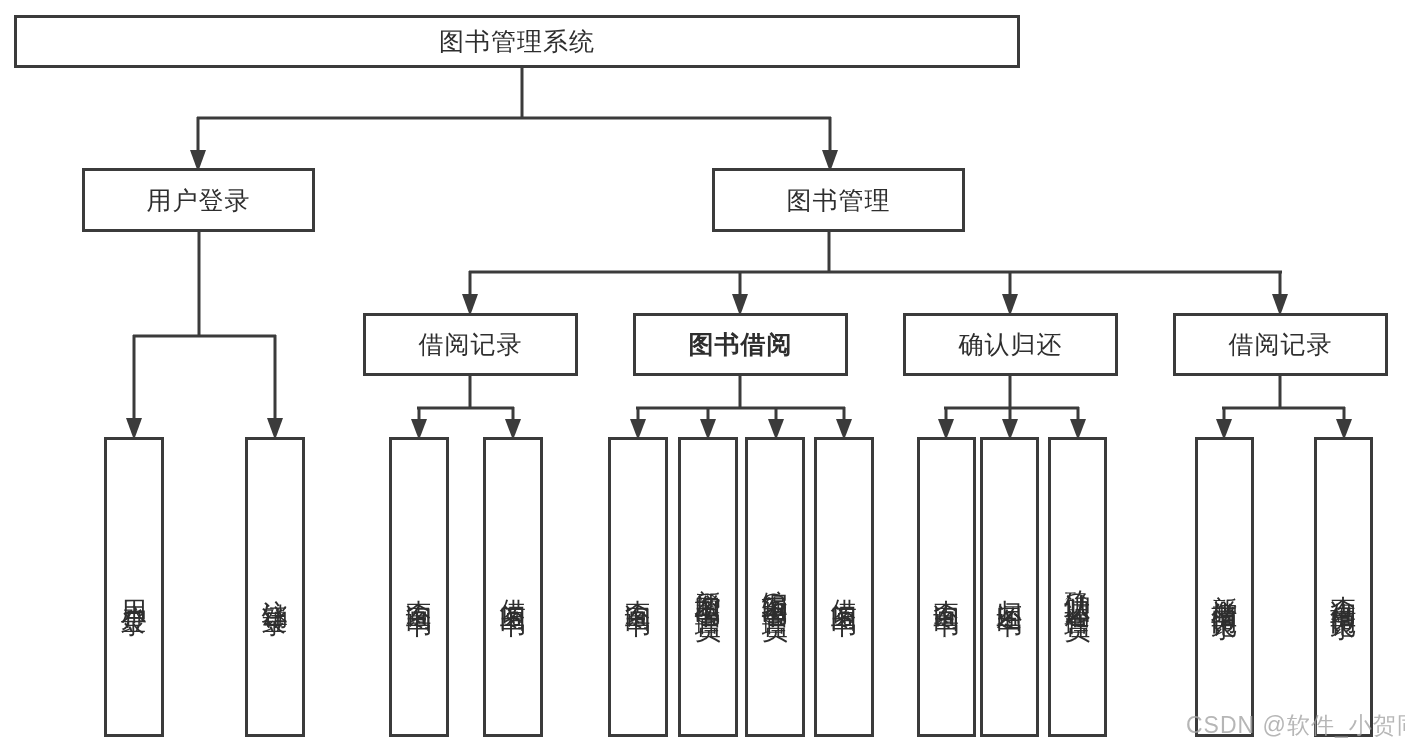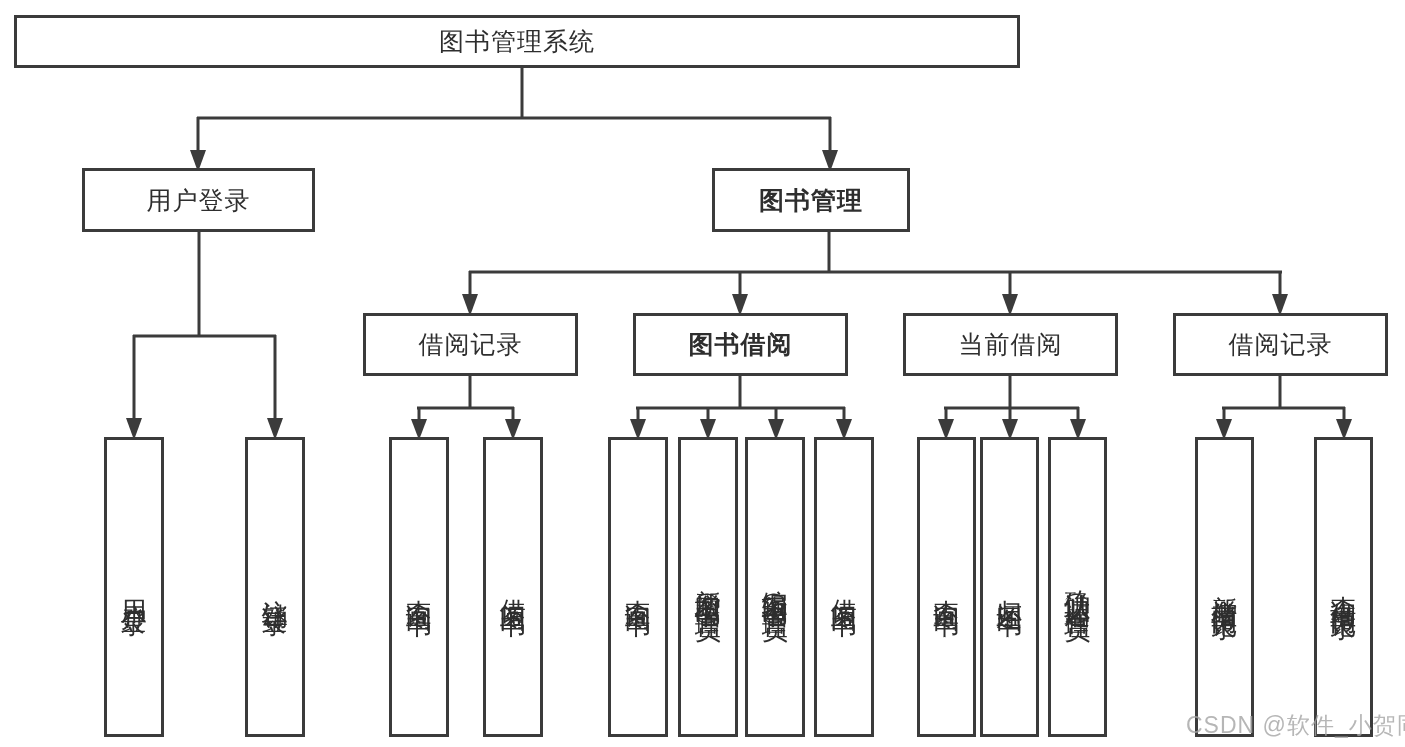--- a/index.html
+++ b/index.html
@@ -141,32 +141,32 @@
     </g>
   </svg>
 
   <div class="box hbox" style="left:14px; top:15px; width:1006px; height:53px;">
     <span>图书管理系统</span>
   </div>
 
   <div class="box hbox" style="left:82px; top:168px; width:233px; height:64px;">
     <span>用户登录</span>
   </div>
-  <div class="box hbox" style="left:712px; top:168px; width:198px; height:64px;font-weight:bold;">
+  <div class="box hbox" style="left:712px; top:168px; width:253px; height:64px;">
     <span>图书管理</span>
   </div>
 
   <div class="box hbox" style="left:363px; top:313px; width:215px; height:63px;">
     <span>借阅记录</span>
   </div>
   <div class="box hbox" style="left:633px; top:313px; width:215px; height:63px;font-weight:bold;">
     <span>图书借阅</span>
   </div>
   <div class="box hbox" style="left:903px; top:313px; width:215px; height:63px;">
-    <span>当前借阅</span>
+    <span>确认归还</span>
   </div>
   <div class="box hbox" style="left:1173px; top:313px; width:215px; height:63px;">
     <span>借阅记录</span>
   </div>
 
   <div class="box vbox" style="left:104px; top:437px; width:60px; height:300px;">
     <span>用户登录</span>
   </div>
   <div class="box vbox" style="left:245px; top:437px; width:60px; height:300px;">
     <span>注销登录</span>

